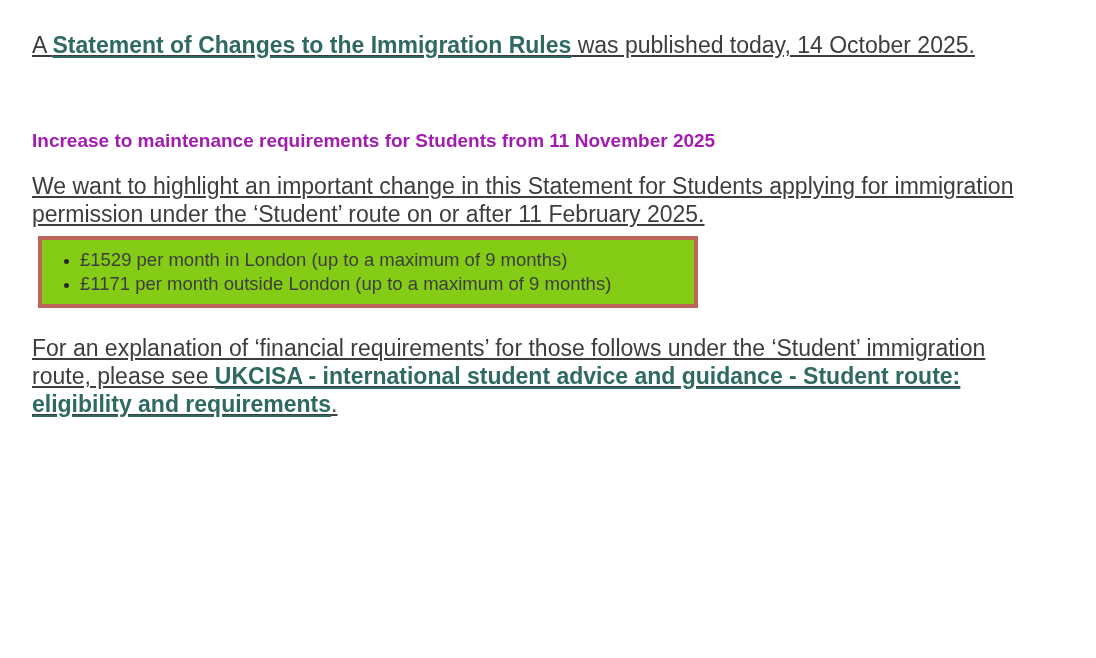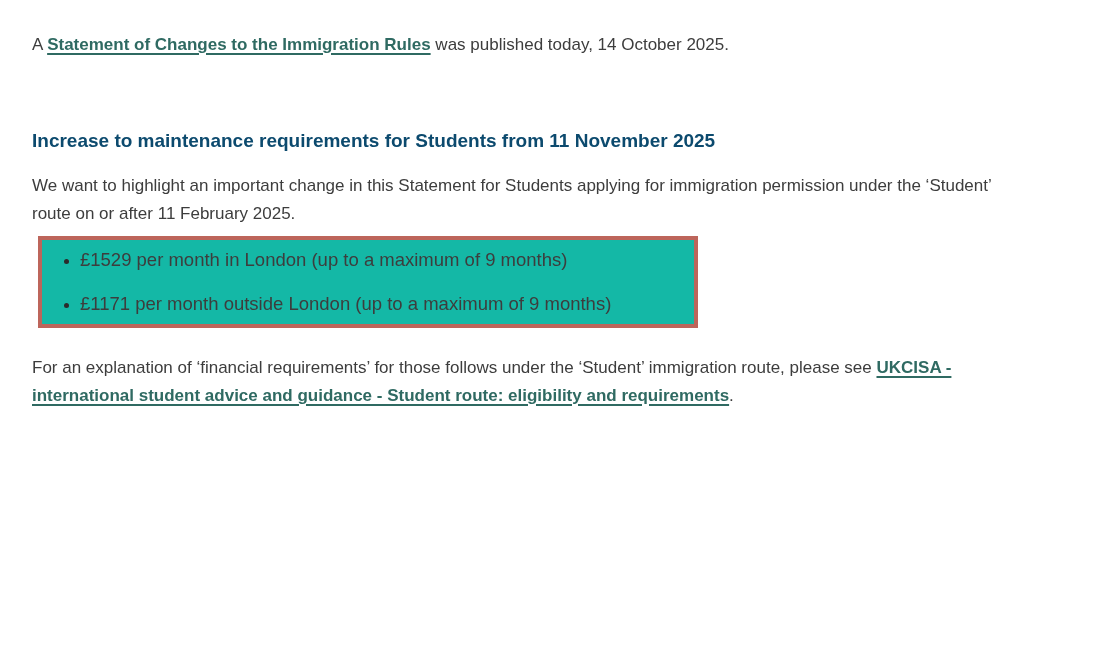--- a/index.html
+++ b/index.html
@@ -14,64 +14,64 @@
     font-family: "Liberation Sans", sans-serif;
     color: #3d3d3d;
   }
   .content {
     padding: 31px 46px 0 32px;
     width: 1000px;
     box-sizing: content-box;
   }
   p {
     margin: 0;
-    font-size: 17px;
+    font-size: 23px;
     line-height: 28px;
     color: #3d3d3d;
+    text-decoration: underline;
   }
   .intro { margin: 0; }
   h2.section-heading {
     margin: 69px 0 0 0;
     font-size: 19px;
     line-height: 26px;
     font-weight: 700;
-    color: #0c4a6e;
+    color: #a21caf;
   }
   .p-highlight { margin-top: 18px; }
   .p-amounts  { margin-top: 22px; }
   .p-offset   { margin-top: 16px; }
   .p-closing  { margin-top: 26px; }
   a.doc-link {
     color: #2f6a62;
     font-weight: 700;
     text-decoration: underline;
     text-underline-offset: 3px;
     text-decoration-thickness: 1.5px;
     cursor: pointer;
   }
   .highlight-box {
     margin-top: 8px;
     margin-left: 6px;
     width: 632px;
     border: 4px solid #bd655b;
     padding: 8px 16px 8px 4px;
-    background: #14b8a6;
+    background: #84cc16;
   }
   .highlight-box ul {
     margin: 0;
     padding-left: 34px;
     list-style: disc;
   }
   .highlight-box li {
     font-size: 18.5px;
     line-height: 24px;
     color: #3d3d3d;
   }
   .highlight-box li + li {
-    margin-top: 20px;
   }
   .highlight-box li::marker {
     color: #2b2b2b;
     font-size: 15px;
   }
 </style>
 </head>
 <body>
 
 <div class="content">

